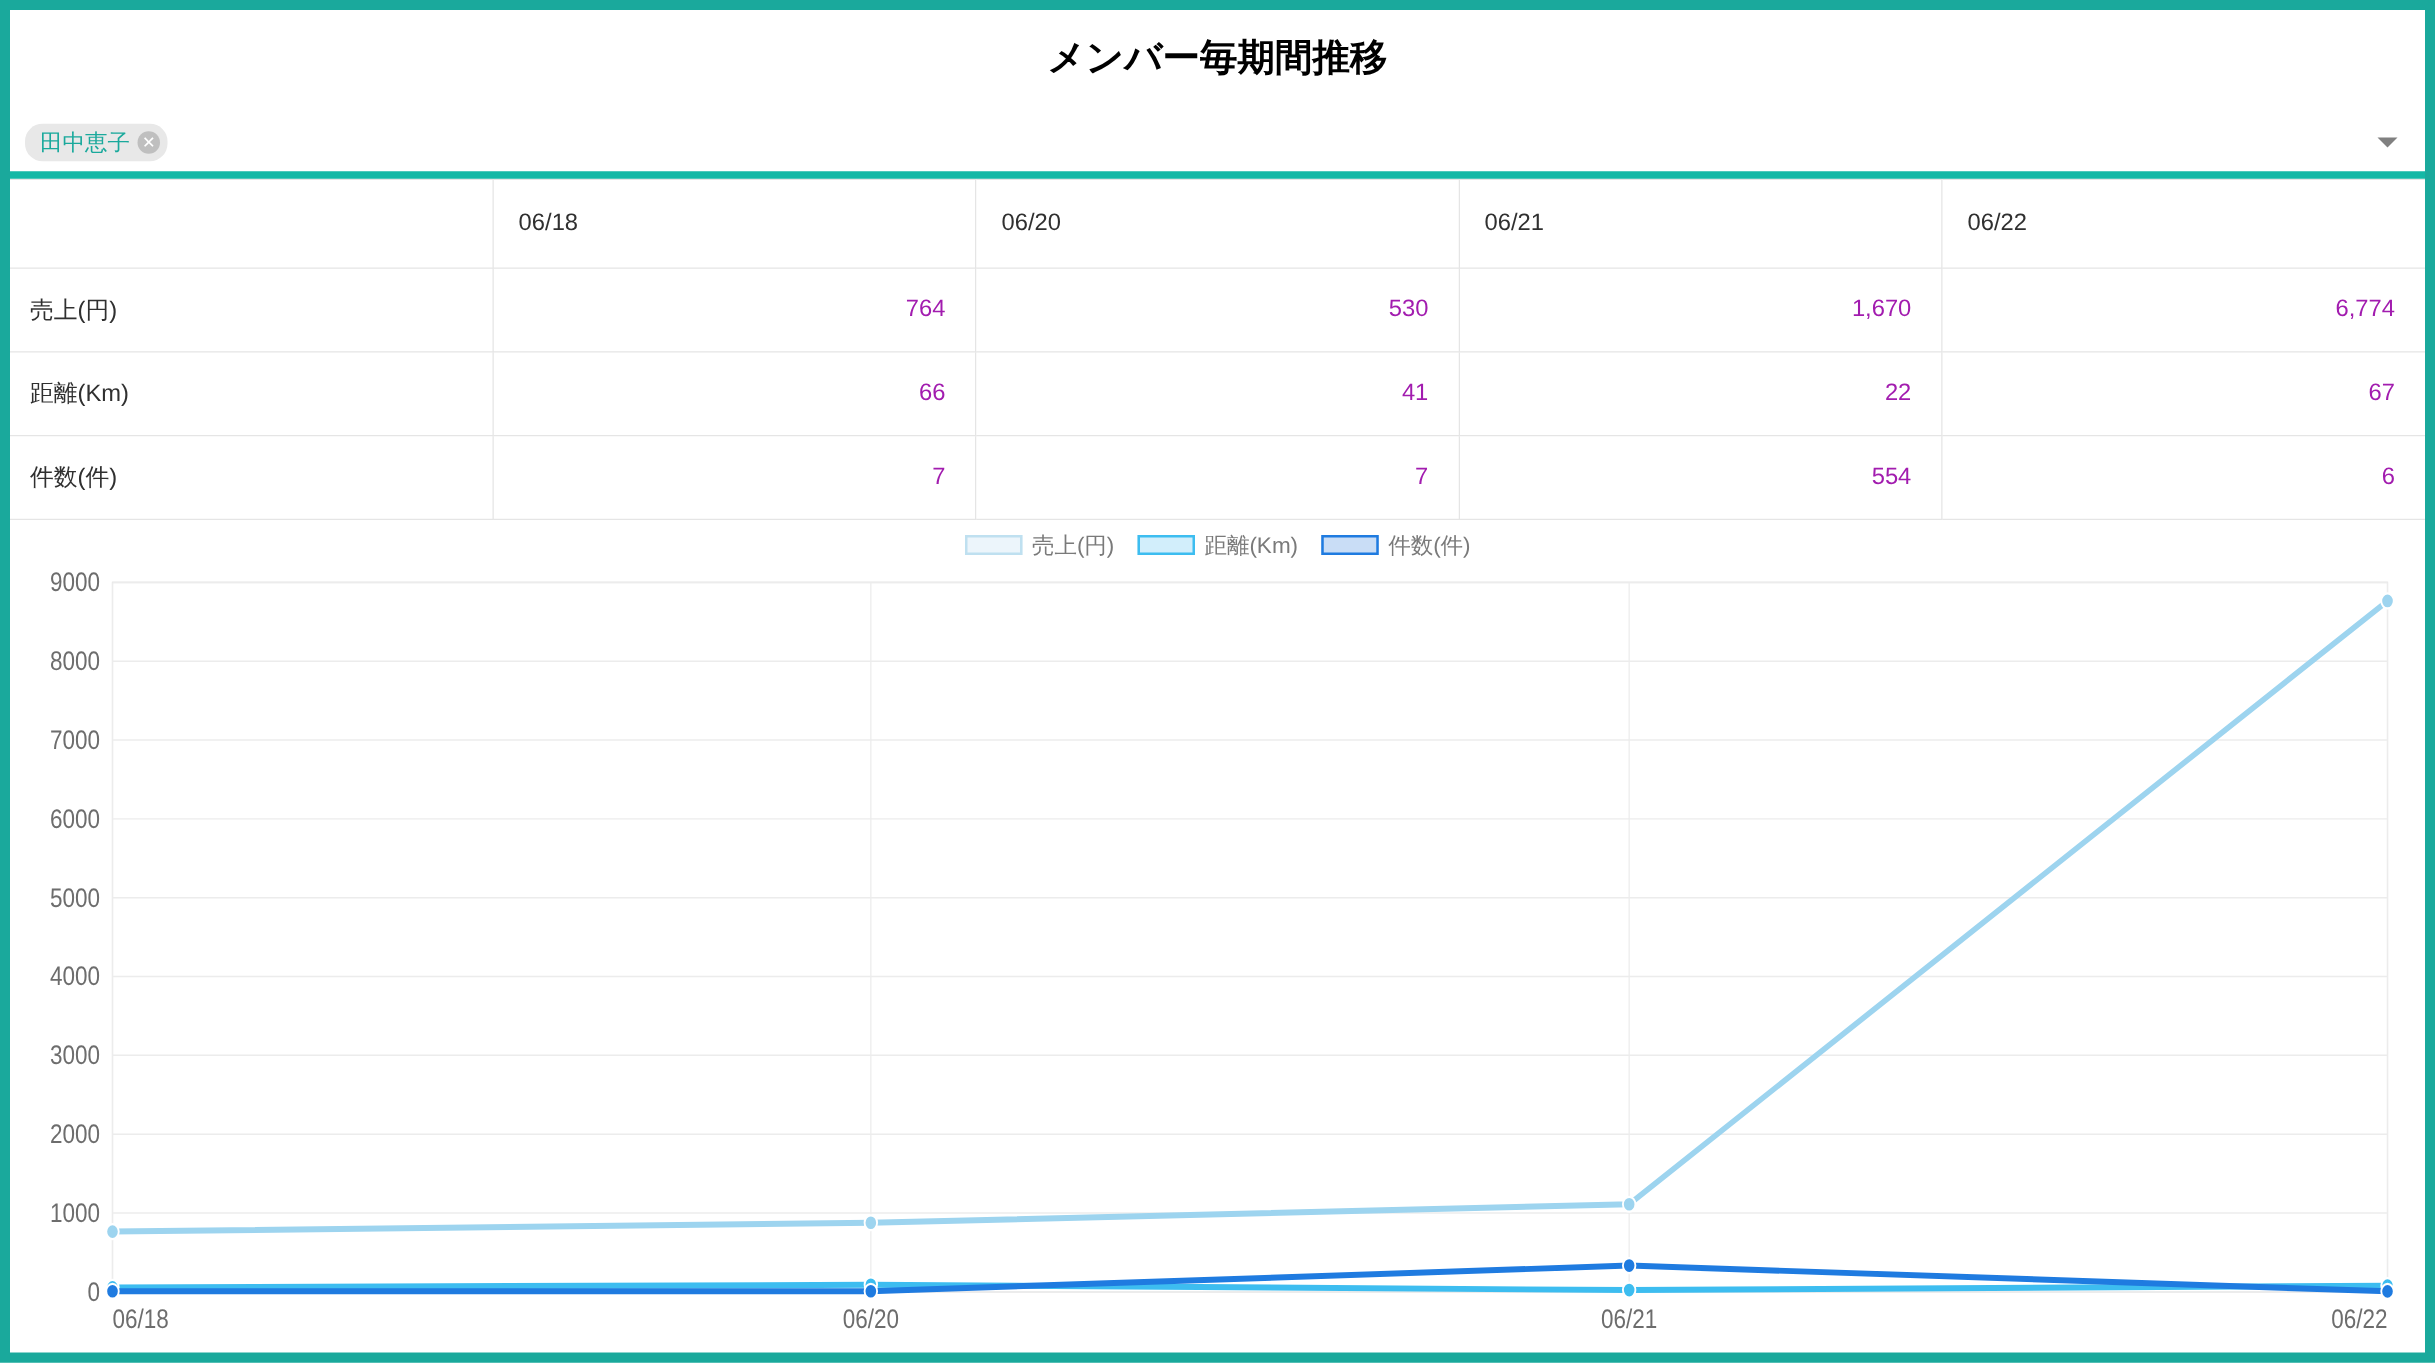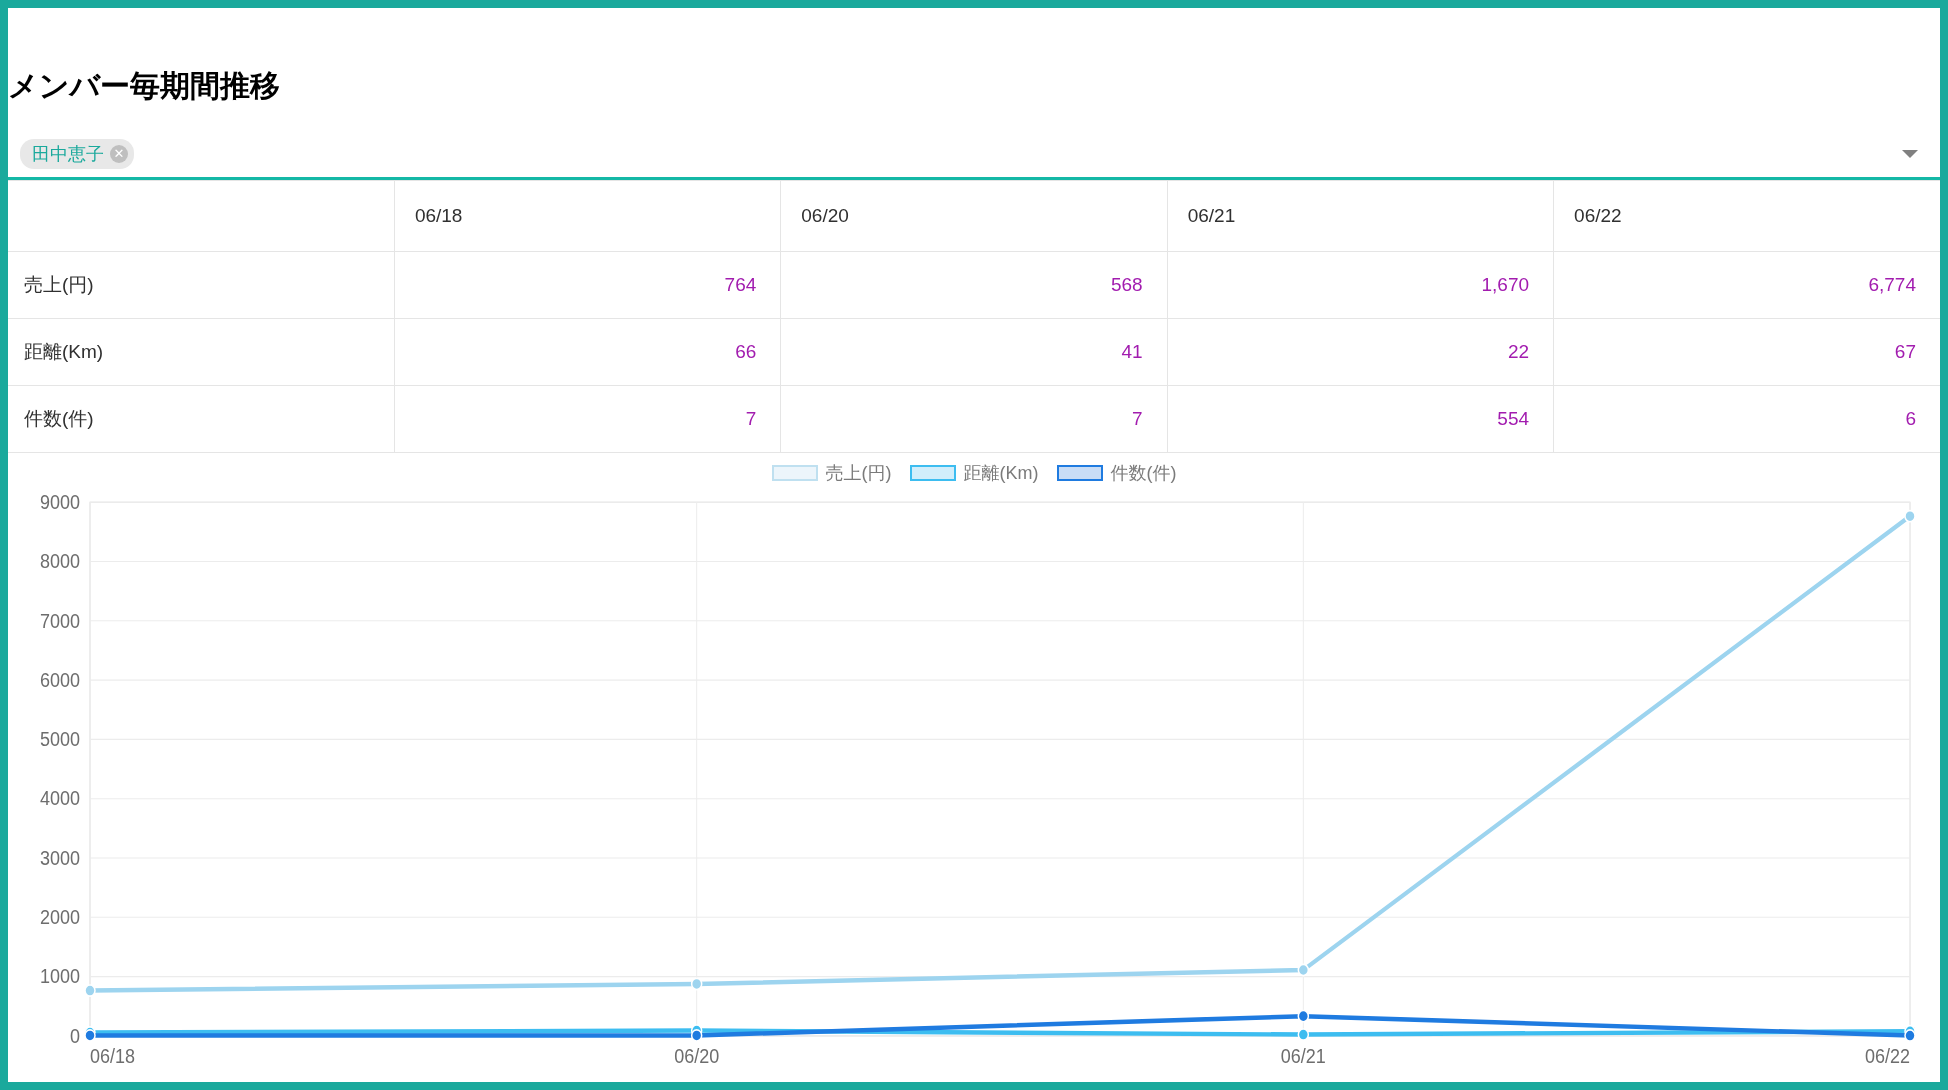--- a/index.html
+++ b/index.html
@@ -13,31 +13,31 @@
   .frame {
     margin: 8px;
     background: #ffffff;
     width: calc(1948px - 16px);
     height: calc(1090px - 16px);
     display: flex;
     flex-direction: column;
     overflow: hidden;
   }
   .title {
+    text-align: center;
     font-size: 30px;
     font-weight: 700;
     color: #000;
     padding: 18px 0 10px 0;
-    margin-top: 40px;
   }
   .filter-row {
     display: flex;
     align-items: center;
     padding: 22px 12px 8px 12px;
-    border-bottom: 3px solid #14b8a6;
+    border-bottom: 6px solid #14b8a6;
     position: relative;
   }
   .chip {
     display: inline-flex;
     align-items: center;
     background: #e8e8e8;
     border-radius: 14px;
     padding: 3px 6px 3px 12px;
     font-size: 18px;
     color: #1aa99c;
@@ -141,21 +141,21 @@
         <th>06/18</th>
         <th>06/20</th>
         <th>06/21</th>
         <th>06/22</th>
       </tr>
     </thead>
     <tbody>
       <tr>
         <td class="rowlabel">売上(円)</td>
         <td class="num">764</td>
-        <td class="num">568</td>
+        <td class="num">530</td>
         <td class="num">1,670</td>
         <td class="num">6,774</td>
       </tr>
       <tr>
         <td class="rowlabel">距離(Km)</td>
         <td class="num">66</td>
         <td class="num">41</td>
         <td class="num">22</td>
         <td class="num">67</td>
       </tr>

